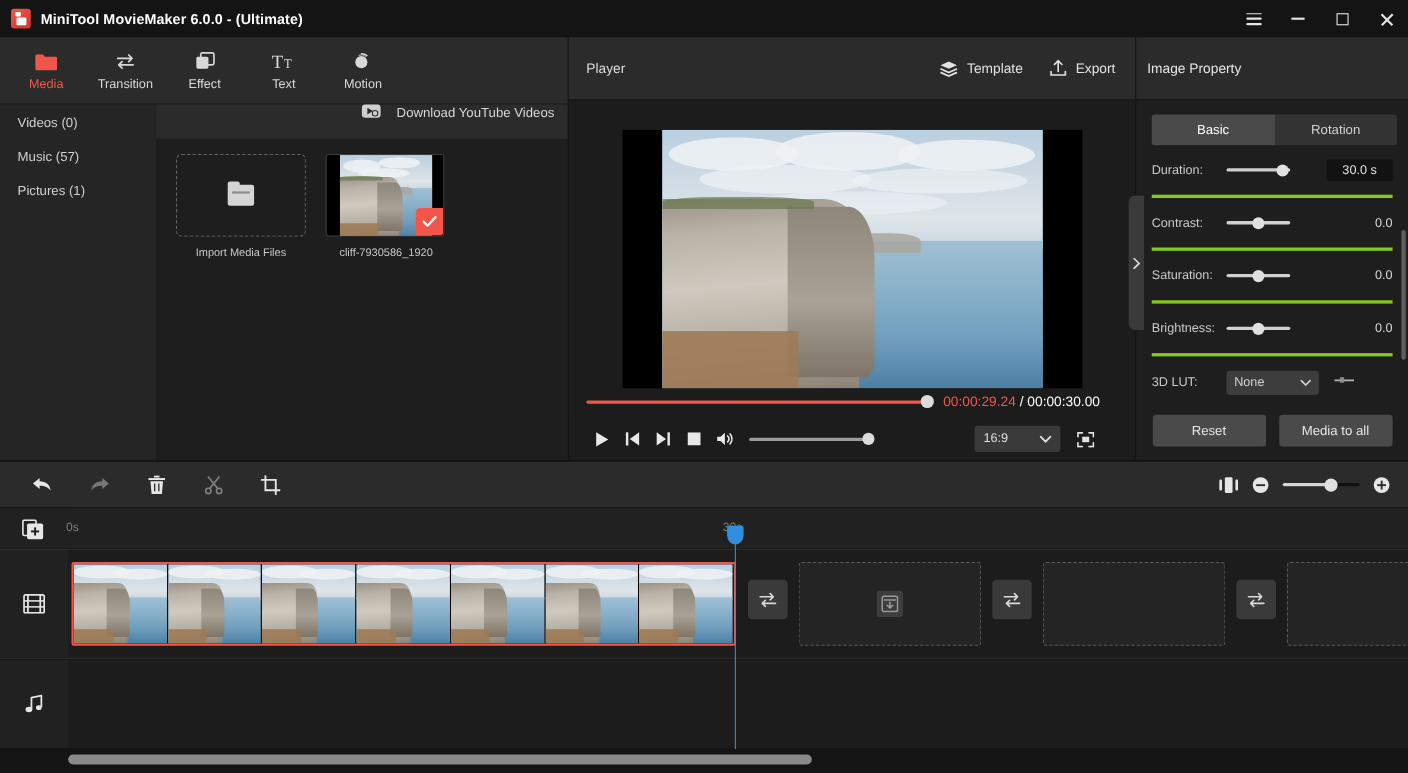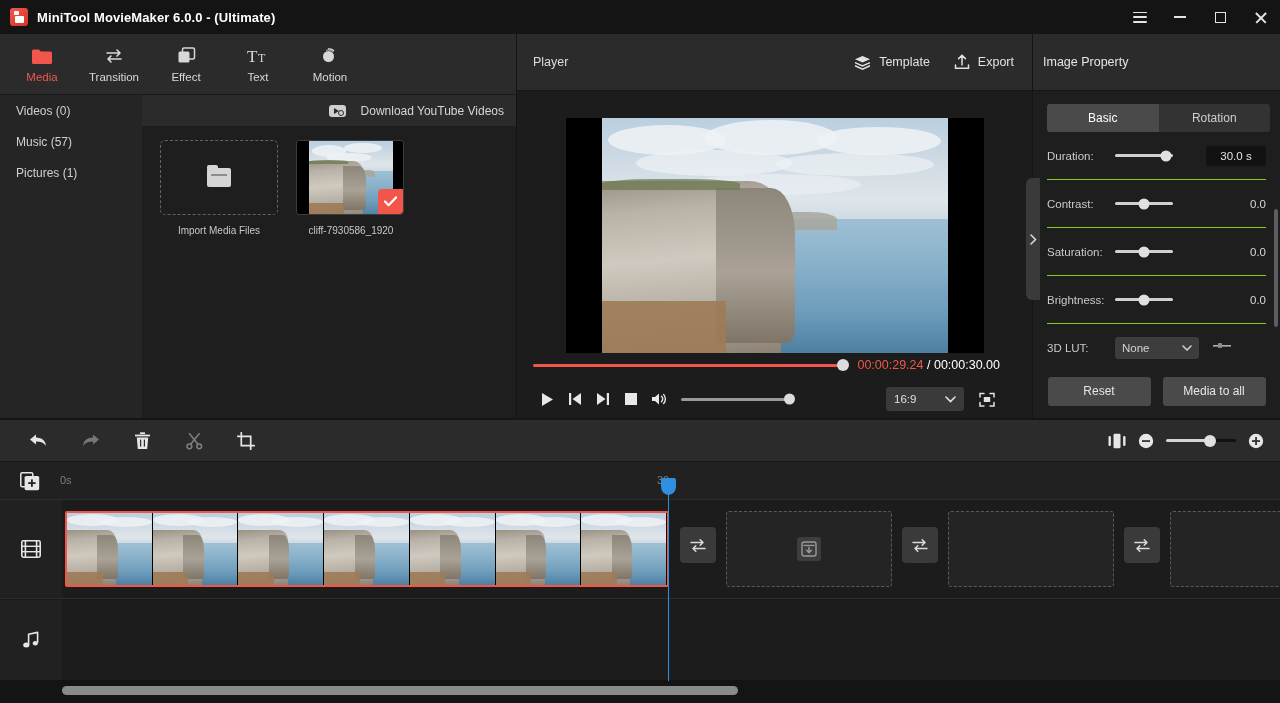--- a/index.html
+++ b/index.html
@@ -78,21 +78,21 @@
     height: 31px; display: flex; align-items: center; padding-left: 16px;
     color: #d0d0d0; font-size: 12px; position: relative;
   }
   .lib-tab.active { background: #2f2f2f; color: #fff; }
   .lib-tab.active::before {
     content:""; position: absolute; left: 0; top: 0; bottom: 0; width: 3px; background: #f2564b;
   }
 
   .lib-main { position: absolute; left: 142px; top: 0; right: 0; bottom: 0; background: #1e1e1e; }
   .lib-top {
-    height: 31px; background: #2b2b2b; display: flex; align-items: center;
+    height: 31px; background: #2b2b2b; display: flex; 
     justify-content: flex-end; padding-right: 12px; gap: 15px;
     color: #d6d6d6; font-size: 12px;
   }
   .yt-ico {
     width: 17px; height: 12px; border-radius: 3px; background: #cfcfcf; position: relative;
     display: flex; align-items: center; justify-content: center;
   }
   .yt-ico::before { content:""; width:0;height:0;border-left:5px solid #2b2b2b;border-top:3.5px solid transparent;border-bottom:3.5px solid transparent; margin-left:-2px;}
   .yt-ico::after { content:""; position:absolute; right:2px; bottom:1px; width:4px;height:4px;border:1.3px solid #2b2b2b;border-radius:50%;}
 
@@ -225,21 +225,21 @@
     margin: 13px 10px 0 14px; height: 28px; background: #333333; border-radius: 3px;
     display: flex; overflow: hidden;
   }
   .seg-btn {
     flex: 1; display: flex; align-items: center; justify-content: center;
     color: #cfcfcf; font-size: 12px;
   }
   .seg-btn.active { background: #4a4a4a; color: #fff; }
   .prop-row {
     display: flex; align-items: center; height: 48px; margin: 0 14px 0 14px;
-    border-bottom: 1px solid #84cc16; font-size: 11.5px; color: #c9c9c9;
+    border-bottom: 3px solid #84cc16; font-size: 11.5px; color: #c9c9c9;
   }
   .prop-row:first-of-type { margin-top: 4px; }
   .prop-label { width: 68px; flex: none; }
   .pslider { width: 58px; height: 2.5px; background: #d0d0d0; border-radius:2px; position: relative; }
   .pslider .pknob {
     position: absolute; top: 50%; transform: translate(-50%,-50%);
     width: 11px; height: 11px; background: #e0e0e0; border-radius: 50%;
   }
   .prop-val { margin-left: auto; color: #d8d8d8; font-size: 11.5px; }
   .prop-val.boxed {

